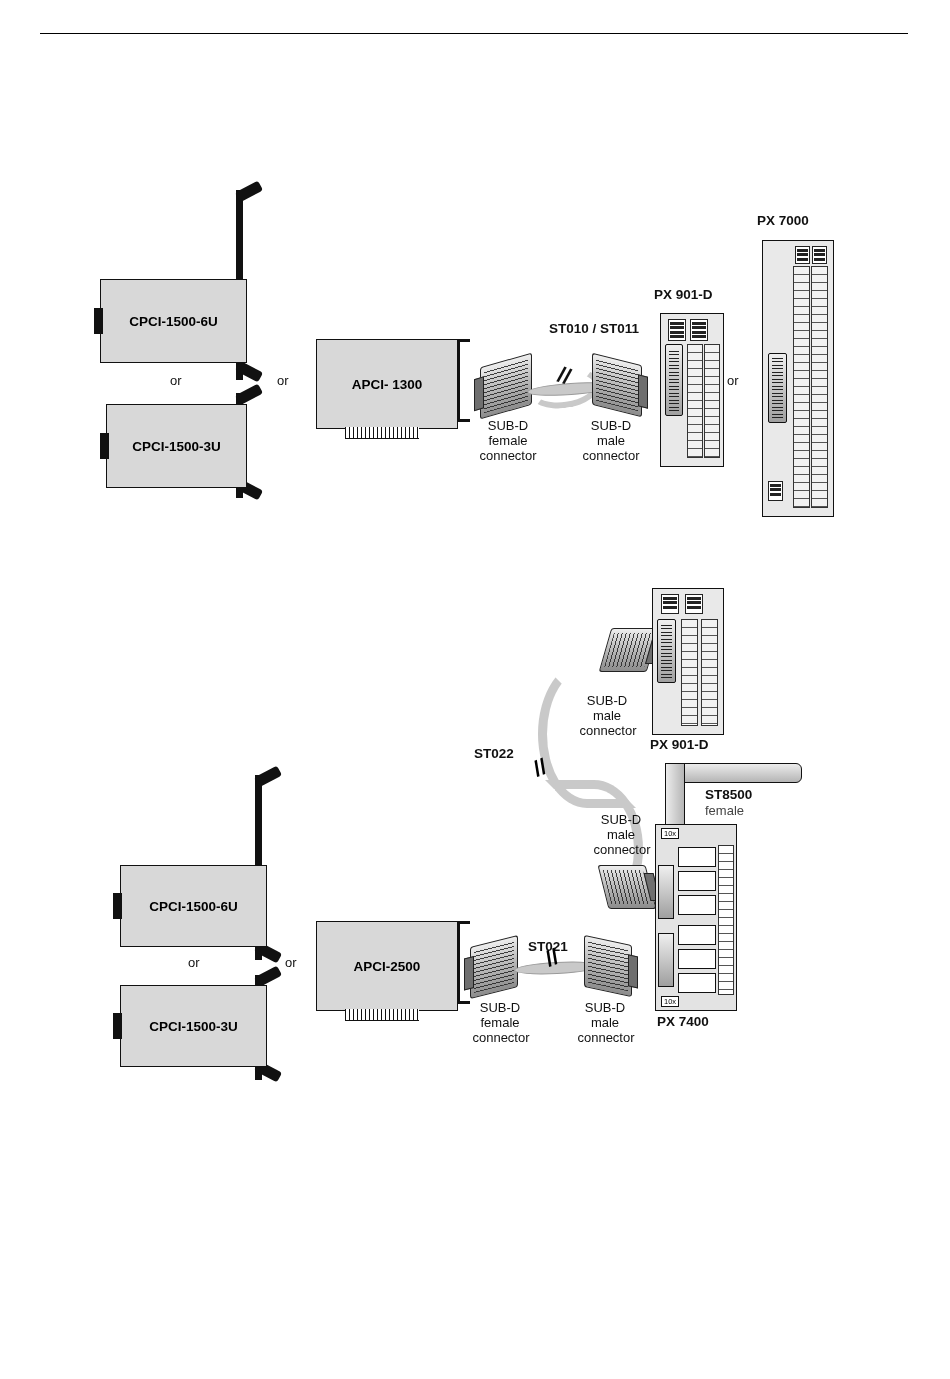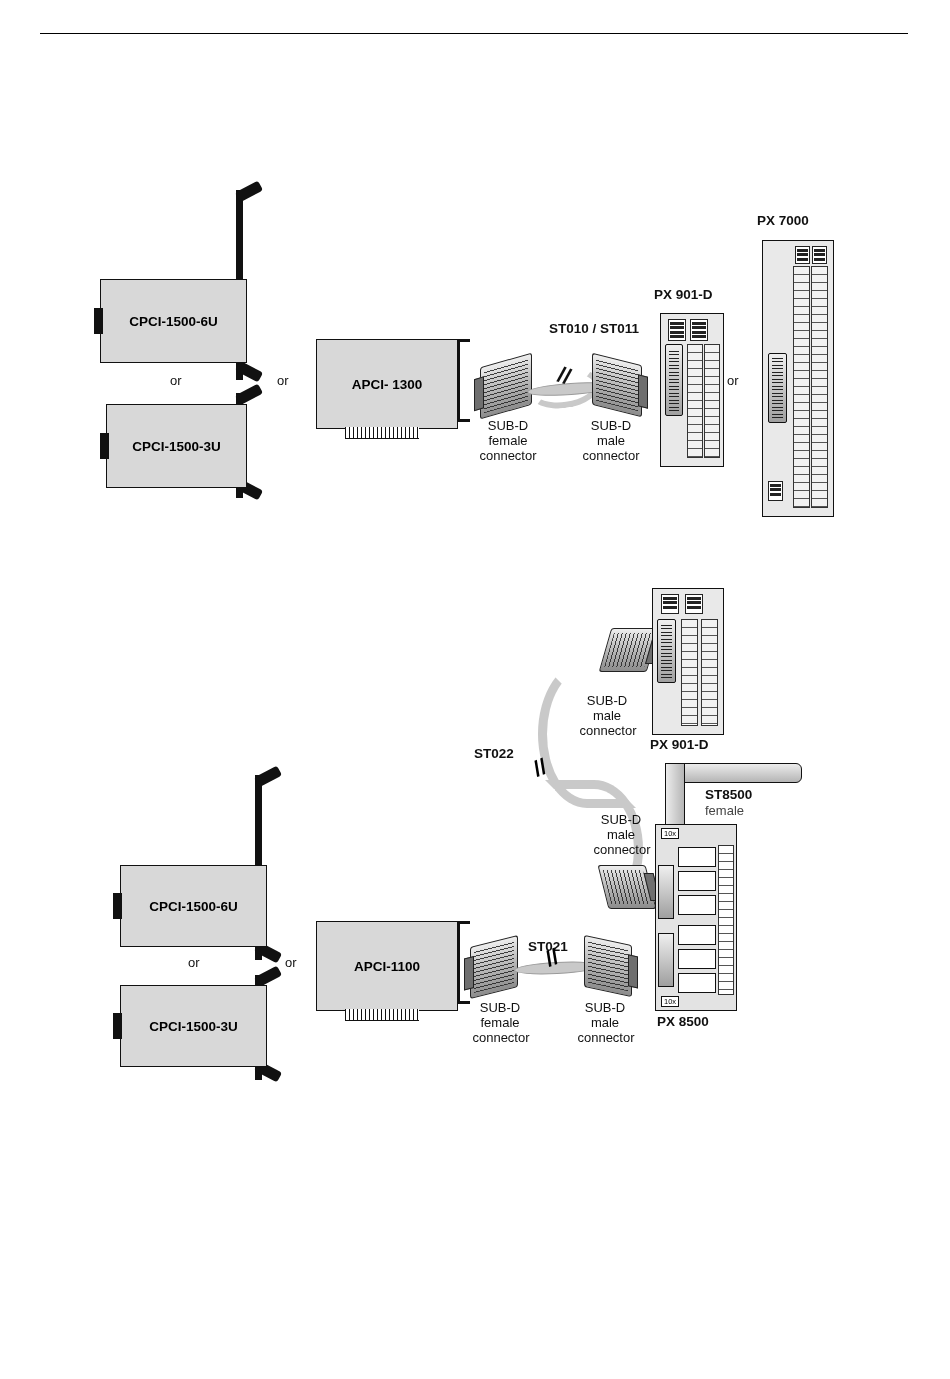--- a/index.html
+++ b/index.html
@@ -311,21 +311,21 @@
       <div class="card" style="left:120px;top:985px;width:145px;height:80px;">
         <span class="name">CPCI-1500-3U</span>
       </div>
       <div class="blacktab" style="left:113px;top:1013px;width:9px;height:26px;"></div>
     </div>
 
     <div class="lbl" style="left:285px;top:955px;">or</div>
 
     <div>
       <div class="card" style="left:316px;top:921px;width:140px;height:88px;">
-        <span class="name">APCI-1100</span>
+        <span class="name">APCI-2500</span>
       </div>
       <div class="fingers" style="left:345px;top:1009px;width:74px;"></div>
       <div class="bracketline" style="left:457px;top:921px;height:83px;"></div>
       <div class="blacktab" style="left:457px;top:921px;width:13px;height:3px;"></div>
       <div class="blacktab" style="left:457px;top:1001px;width:13px;height:3px;"></div>
     </div>
 
     <div class="lbl b" style="left:474px;top:746px;">ST022</div>
 
     <div class="conn" style="left:605px;top:628px;width:48px;height:44px;transform:skewX(-16deg);">
@@ -451,16 +451,16 @@
           <i style="display:block;height:7px;border-bottom:1px solid #555;"></i>
           <i style="display:block;height:7px;border-bottom:1px solid #555;"></i>
           <i style="display:block;height:7px;border-bottom:1px solid #555;"></i>
           <i style="display:block;height:7px;border-bottom:1px solid #555;"></i>
           <i style="display:block;height:7px;border-bottom:1px solid #555;"></i>
           <i style="display:block;height:7px;border-bottom:1px solid #555;"></i>
           <i style="display:block;height:7px;border-bottom:1px solid #555;"></i>
       </div>
       <div class="tinytag" style="left:5px;bottom:3px;">10x</div>
     </div>
-    <div class="lbl b" style="left:657px;top:1014px;">PX 8500</div>
+    <div class="lbl b" style="left:657px;top:1014px;">PX 7400</div>
   </div>
 
 </div>
 
 </body></html>

